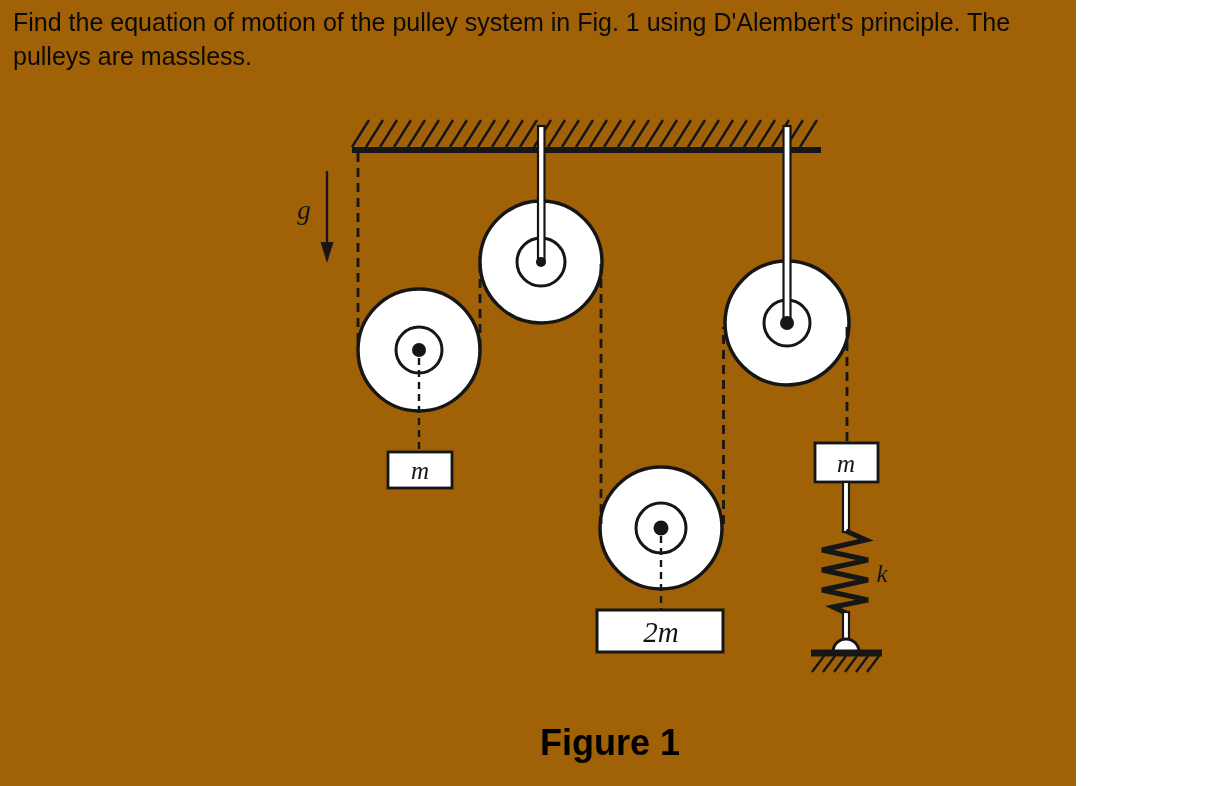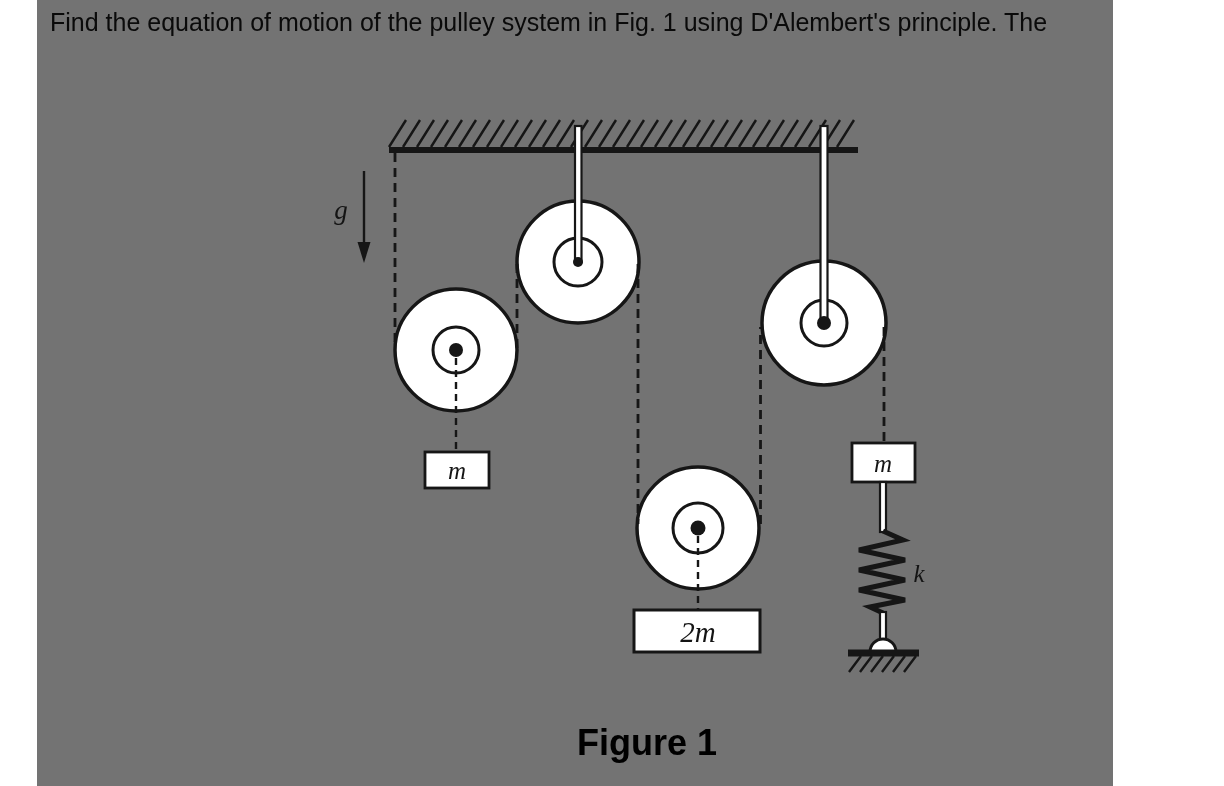--- a/index.html
+++ b/index.html
@@ -1,24 +1,23 @@
 <!DOCTYPE html>
 <html><head>
 <meta charset="utf-8">
 <style>
   html, body { margin: 0; padding: 0; background: #ffffff; }
   .page {
     position: relative;
     width: 1076px;
     height: 786px;
-    background: #737373;
+    background: #a16207;
     overflow: hidden;
     font-family: "Liberation Sans", sans-serif;
     color: #0a0a0a;
-    margin-left: 37px;
   }
   .statement {
     position: absolute;
     left: 13px;
     top: 5px;
     font-size: 25px;
     line-height: 34px;
     color: #0a0a0a;
     white-space: nowrap;
   }
@@ -46,20 +45,21 @@
     fill: #141414;
   }
 </style>
 </head>
 <body>
 
 <div class="page">
 
   <div class="statement">
     <div>Find the equation of motion of the pulley system in Fig. 1 using D'Alembert's principle. The</div>
+    <div>pulleys are massless.</div>
   </div>
 
   <svg class="diagram-svg" viewBox="0 0 1224 786">
 
     <g>
       <path class="ink" fill="none" stroke-width="2.4" d="M352 147 L369 120 M366 147 L383 120 M380 147 L397 120 M394 147 L411 120 M408 147 L425 120 M422 147 L439 120 M436 147 L453 120 M450 147 L467 120 M464 147 L481 120 M478 147 L495 120 M492 147 L509 120 M506 147 L523 120 M520 147 L537 120 M534 147 L551 120 M548 147 L565 120 M562 147 L579 120 M576 147 L593 120 M590 147 L607 120 M604 147 L621 120 M618 147 L635 120 M632 147 L649 120 M646 147 L663 120 M660 147 L677 120 M674 147 L691 120 M688 147 L705 120 M702 147 L719 120 M716 147 L733 120 M730 147 L747 120 M744 147 L761 120 M758 147 L775 120 M772 147 L789 120 M786 147 L803 120 M800 147 L817 120"></path>
       <line class="ink" x1="352" y1="150" x2="821" y2="150" stroke-width="6"></line>
     </g>
 
     <g>

